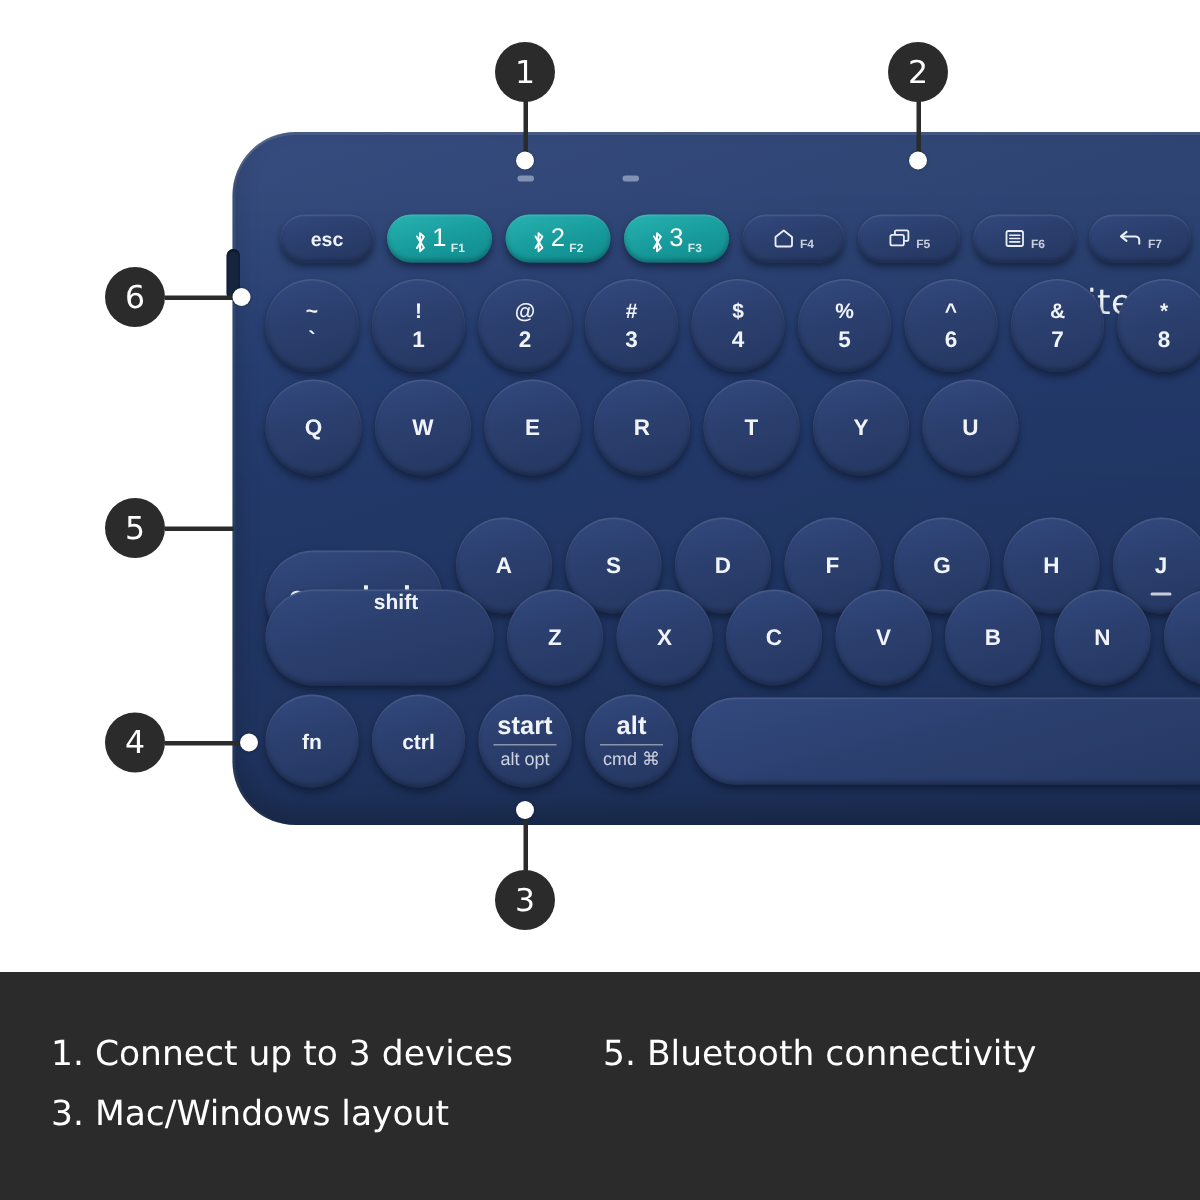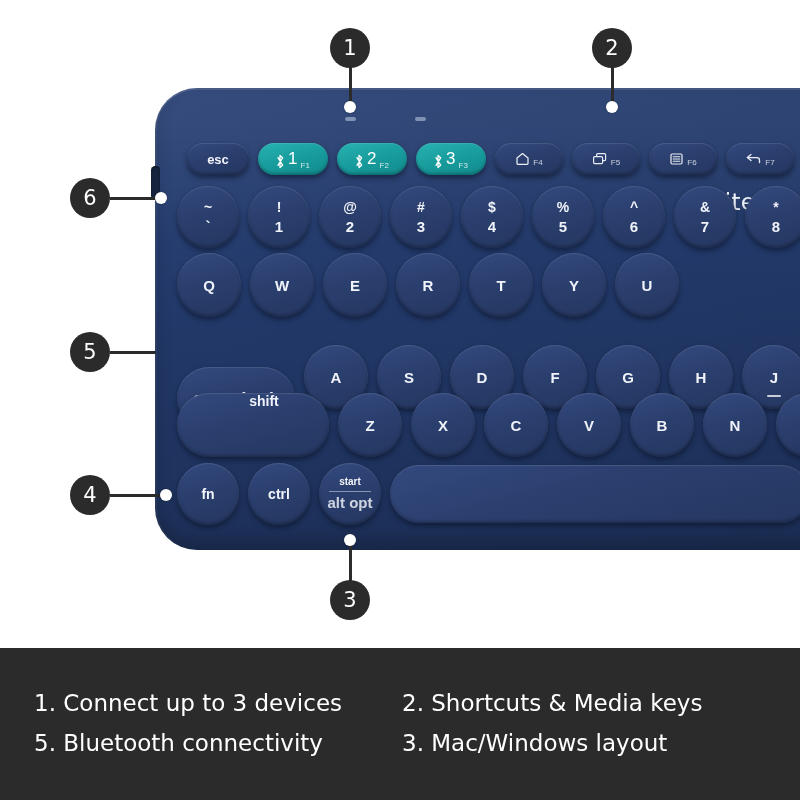--- a/index.html
+++ b/index.html
@@ -78,29 +78,29 @@
     color:#ffffff;
   }
   .key .lbl  { line-height:1; }
 
   
   .numkey .top { font-size:14px; line-height:1; margin-bottom:5px; }
   .numkey .bot { font-size:15px; line-height:1; }
 
   
   .fkey .fcontent { display:flex; align-items:flex-end; gap:3px; }
-  .fkey .fname { font-size:8px; opacity:.8; font-weight:400; transform:translateY(1px); }
+  .fkey .fname { font-size:8px; opacity:.8; font-weight:700; transform:translateY(1px); }
   .fkey .fglyph { font-size:15px; line-height:1; display:flex; align-items:center; }
   .fkey svg { display:block; }
 
   
   .dual { line-height:1.08; }
-  .dual .d-top { font-size:10px; font-weight:600; padding-bottom:3px; }
+  .dual .d-top { font-size:17px; font-weight:600; padding-bottom:3px; }
   .dual .d-rule { height:1px; background:rgba(255,255,255,.45); width:42px; margin:0 auto; }
-  .dual .d-bot { font-size:15px; font-weight:700; opacity:.82; padding-top:3px; }
+  .dual .d-bot { font-size:12px; font-weight:400; opacity:.82; padding-top:3px; }
 
   
   .homing {
     position:absolute; bottom:12px; left:50%; transform:translateX(-50%);
     width:14px; height:2px; border-radius:1px; background:rgba(255,255,255,.75);
   }
   
   .tabcam { position:absolute; right:12px; bottom:9px; opacity:.9; }
   .tabtxt { position:absolute; left:18px; top:50%; transform:translateY(-50%); font-size:14px; }
 
@@ -313,20 +313,25 @@
     </div>
 
     <div class="krow" id="row-bottom" style="left:22px; top:375px;">
       <div class="key round" style="width:62px;height:62px;font-size:14px;">fn</div>
       <div class="key round" style="width:62px;height:62px;font-size:14px;">ctrl</div>
       <div class="key round dual" style="width:62px;height:62px;">
         <span class="d-top">start</span>
         <span class="d-rule"></span>
         <span class="d-bot">alt opt</span>
       </div>
+      <div class="key round dual" style="width:62px;height:62px;">
+        <span class="d-top">alt</span>
+        <span class="d-rule"></span>
+        <span class="d-bot">cmd ⌘</span>
+      </div>
       <div class="key pill" style="width:420px;height:58px;"></div>
     </div>
   </div>
 
   <div class="callout-num" style="left:330px; top:28px;">1</div>
   <div class="lead v" style="left:349px; top:66px; height:39px;"></div>
   <div class="dot" style="left:344px; top:101px;"></div>
 
   <div class="callout-num" style="left:592px; top:28px;">2</div>
   <div class="lead v" style="left:611px; top:66px; height:39px;"></div>
@@ -344,16 +349,15 @@
   <div class="lead h" style="left:110px; top:351px; width:46px;"></div>
 
   <div class="callout-num" style="left:70px; top:178px;">6</div>
   <div class="lead h" style="left:110px; top:197px; width:52px;"></div>
   <div class="dot" style="left:155px; top:192px;"></div>
 
 </div>
 
 <div id="caption">
   <div class="cap-item">1. Connect up to 3 devices</div>
-  <div class="cap-item">2. Shortcuts &amp; Media keys</div>
   <div class="cap-item">5. Bluetooth connectivity</div>
   <div class="cap-item">3. Mac/Windows layout</div>
 </div>
 
 </body></html>

